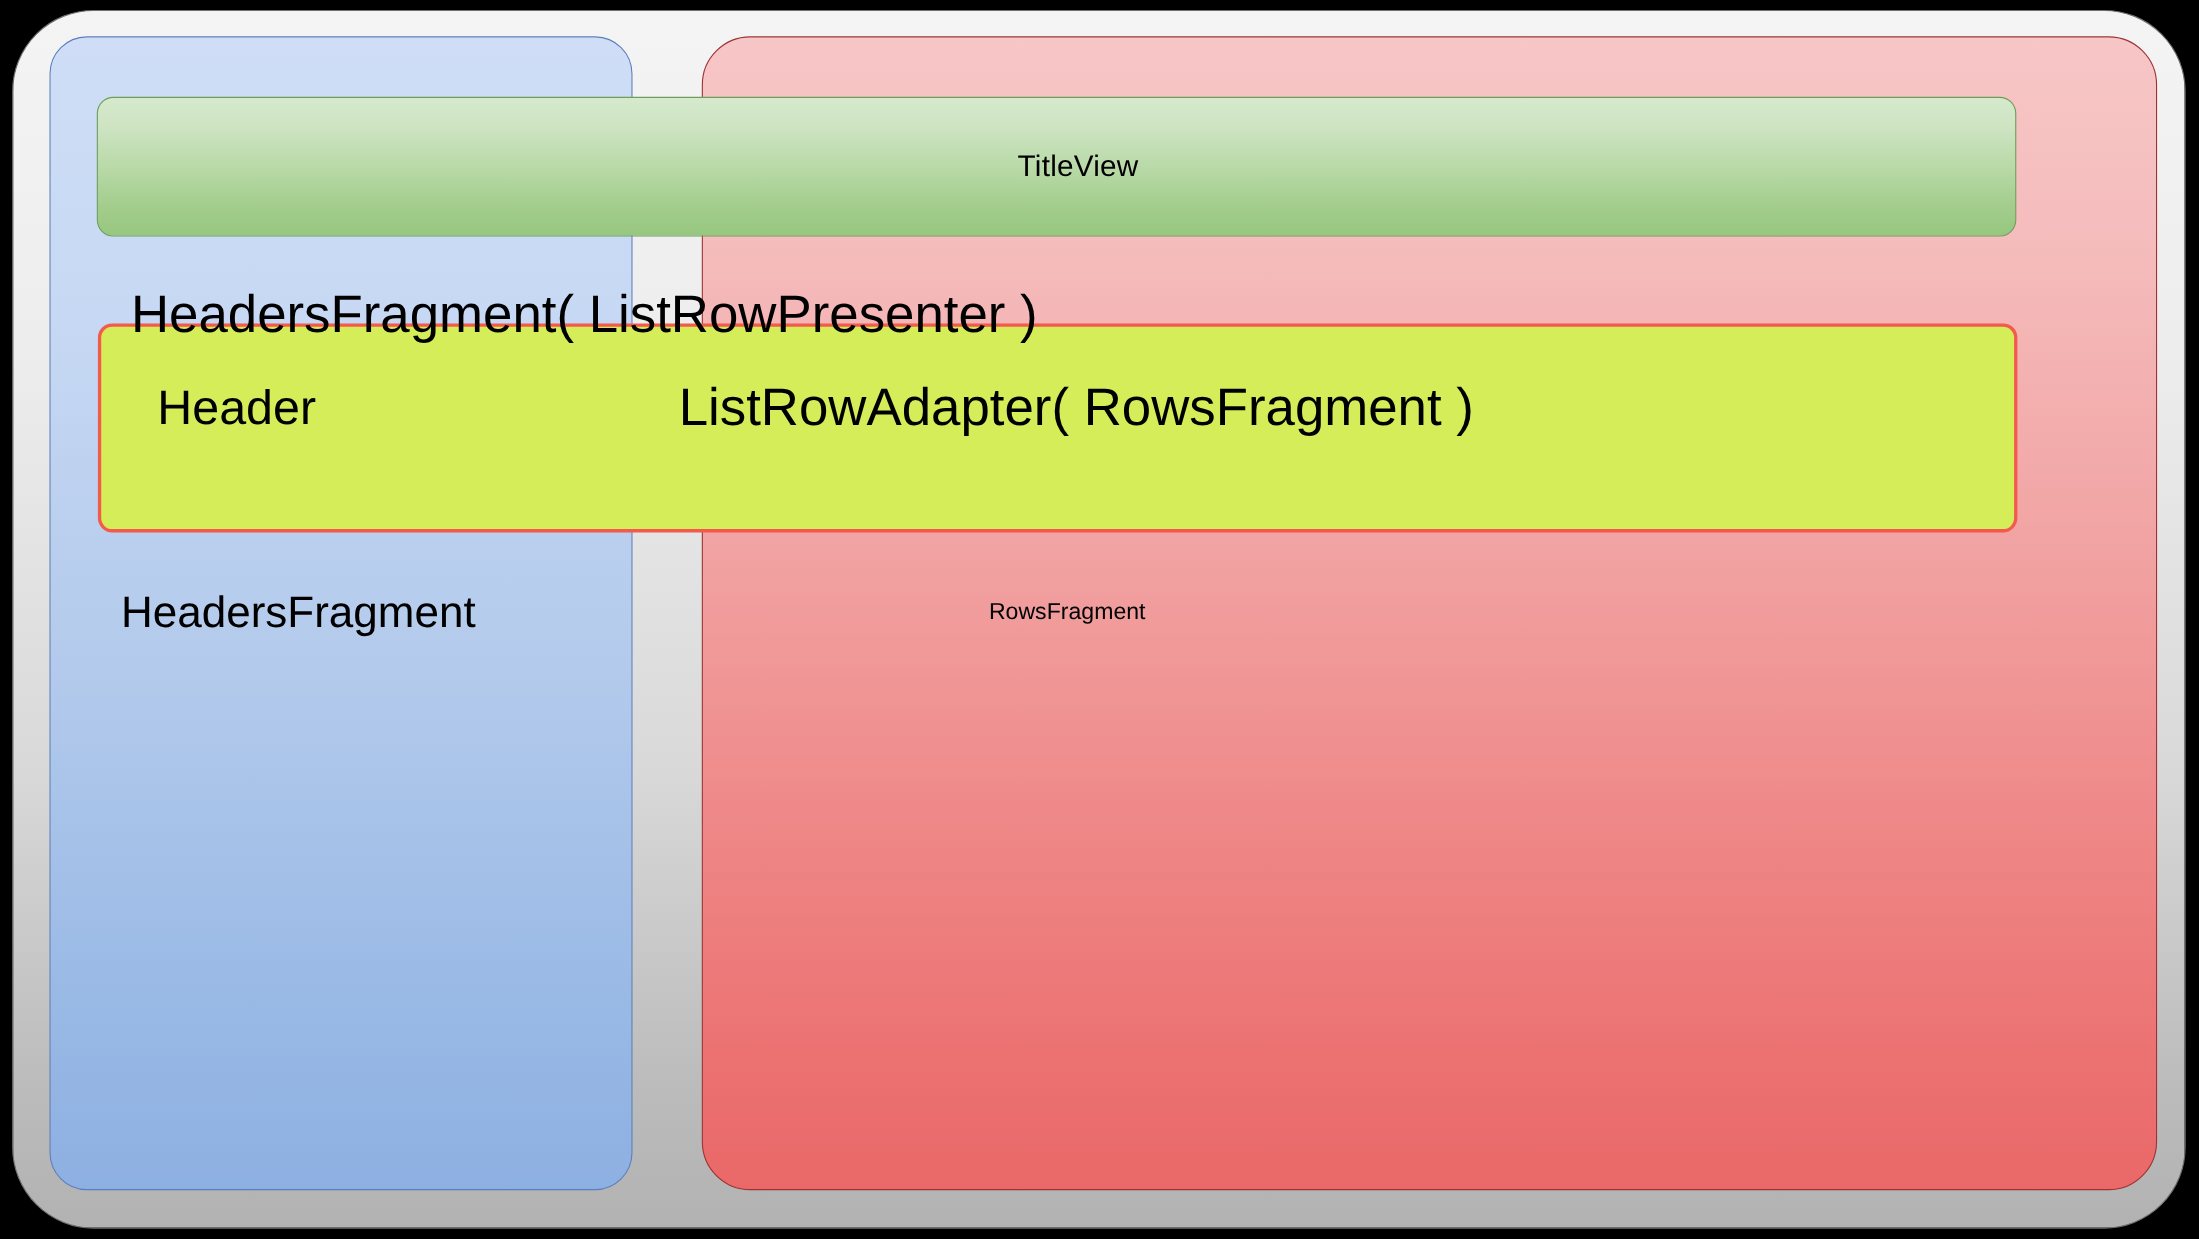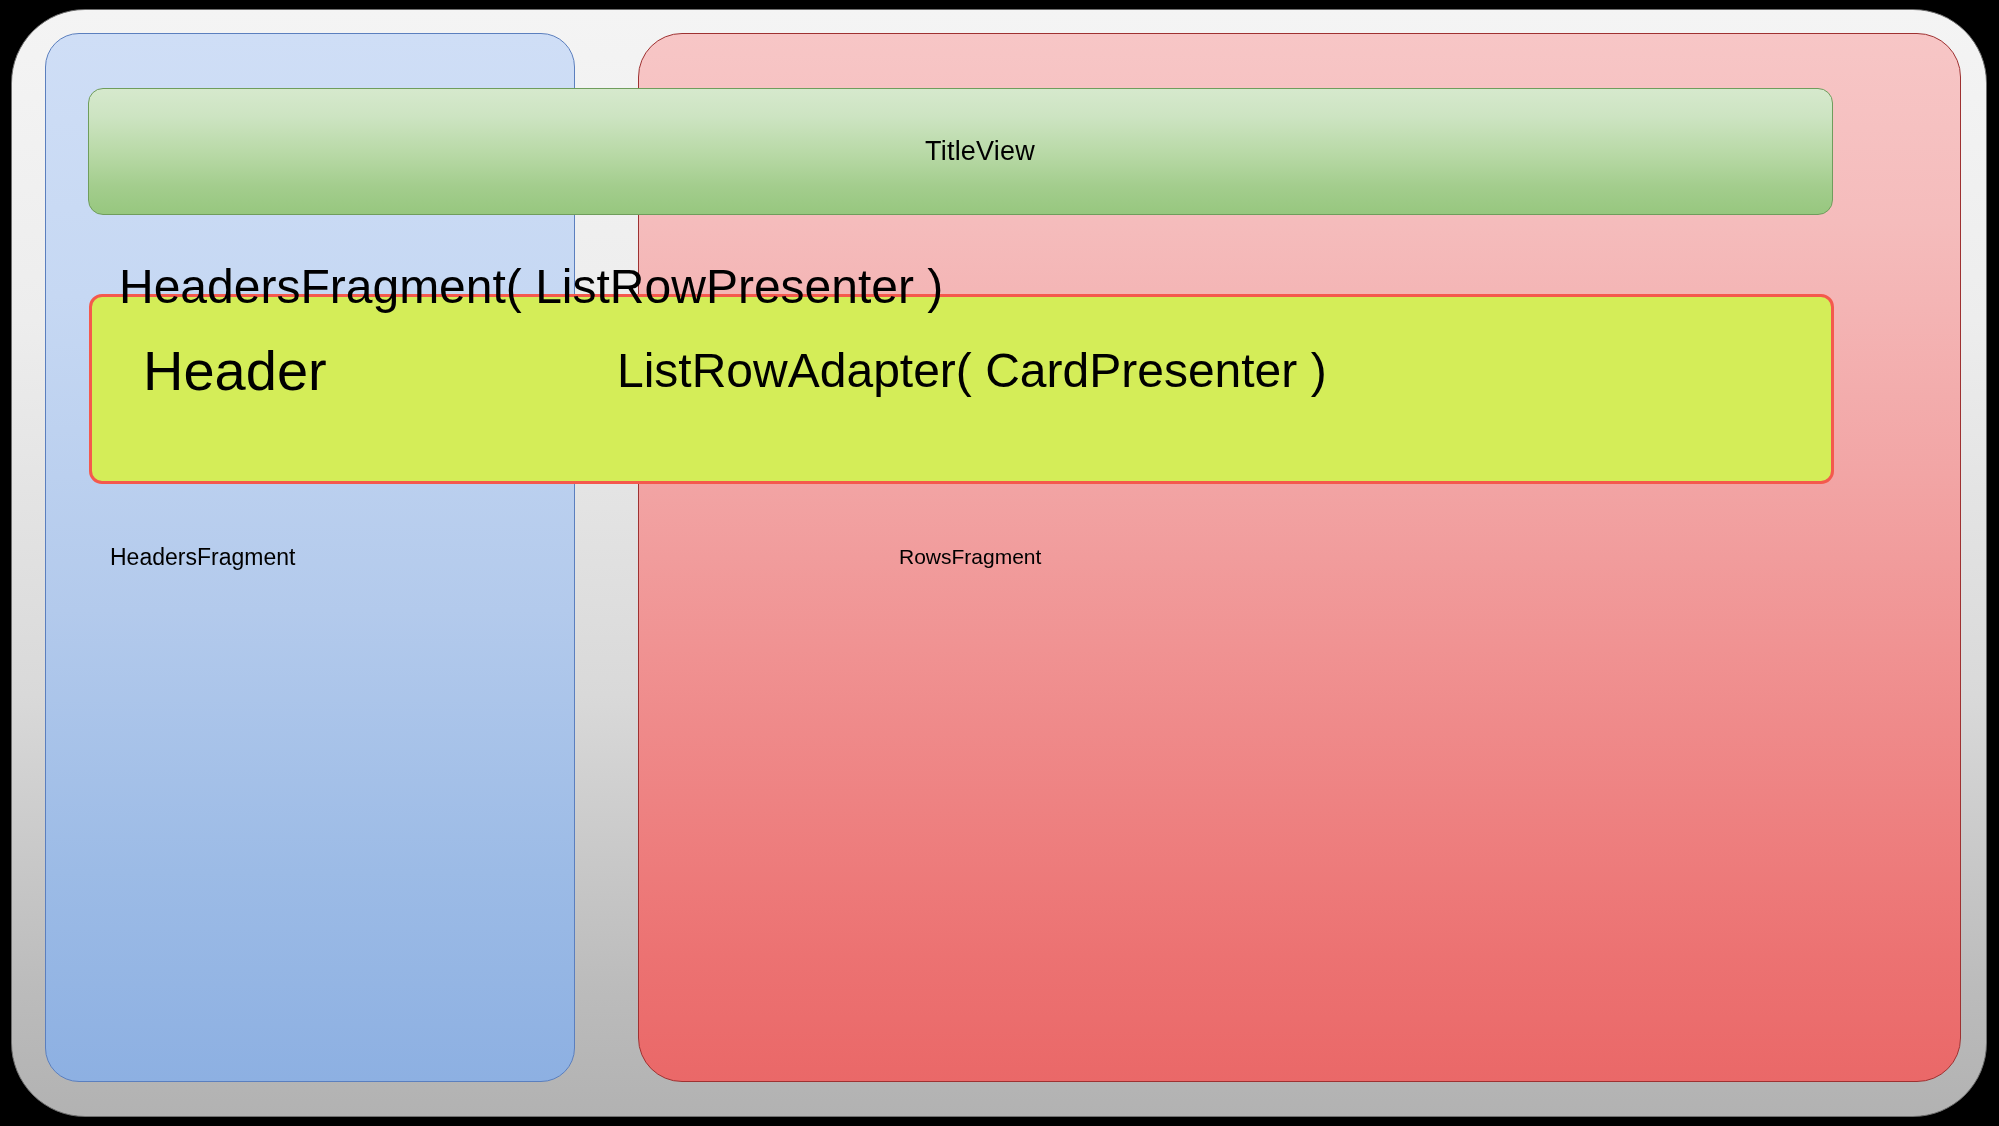--- a/index.html
+++ b/index.html
@@ -105,35 +105,35 @@
   .lbl-listrowadapter-presenter {
     left: 119px;
     top: 259px;
     font-size: 48px;
     line-height: 56px;
   }
 
   .lbl-header {
     left: 143px;
     top: 343px;
-    font-size: 56px;
+    font-size: 44px;
     line-height: 56px;
   }
 
   .lbl-listrowadapter-card {
     left: 617px;
     top: 343px;
     font-size: 48px;
     line-height: 56px;
   }
 
   .lbl-headers-fragment {
     left: 110px;
     top: 538px;
-    font-size: 23px;
+    font-size: 40px;
     line-height: 38px;
   }
 
   .lbl-rows-fragment {
     left: 899px;
     top: 538px;
     font-size: 21px;
     line-height: 38px;
   }
 </style>
@@ -151,19 +151,19 @@
   <div class="titleview-bar">
     <span class="titleview-label">TitleView</span>
   </div>
 
   <div class="adapter-box"></div>
 
   <div class="lbl lbl-listrowadapter-presenter">HeadersFragment( ListRowPresenter )</div>
 
   <div class="lbl lbl-header">Header</div>
 
-  <div class="lbl lbl-listrowadapter-card">ListRowAdapter( CardPresenter )</div>
+  <div class="lbl lbl-listrowadapter-card">ListRowAdapter( RowsFragment )</div>
 
   <div class="lbl lbl-headers-fragment">HeadersFragment</div>
 
   <div class="lbl lbl-rows-fragment">RowsFragment</div>
 
 </div>
 
 </body></html>

